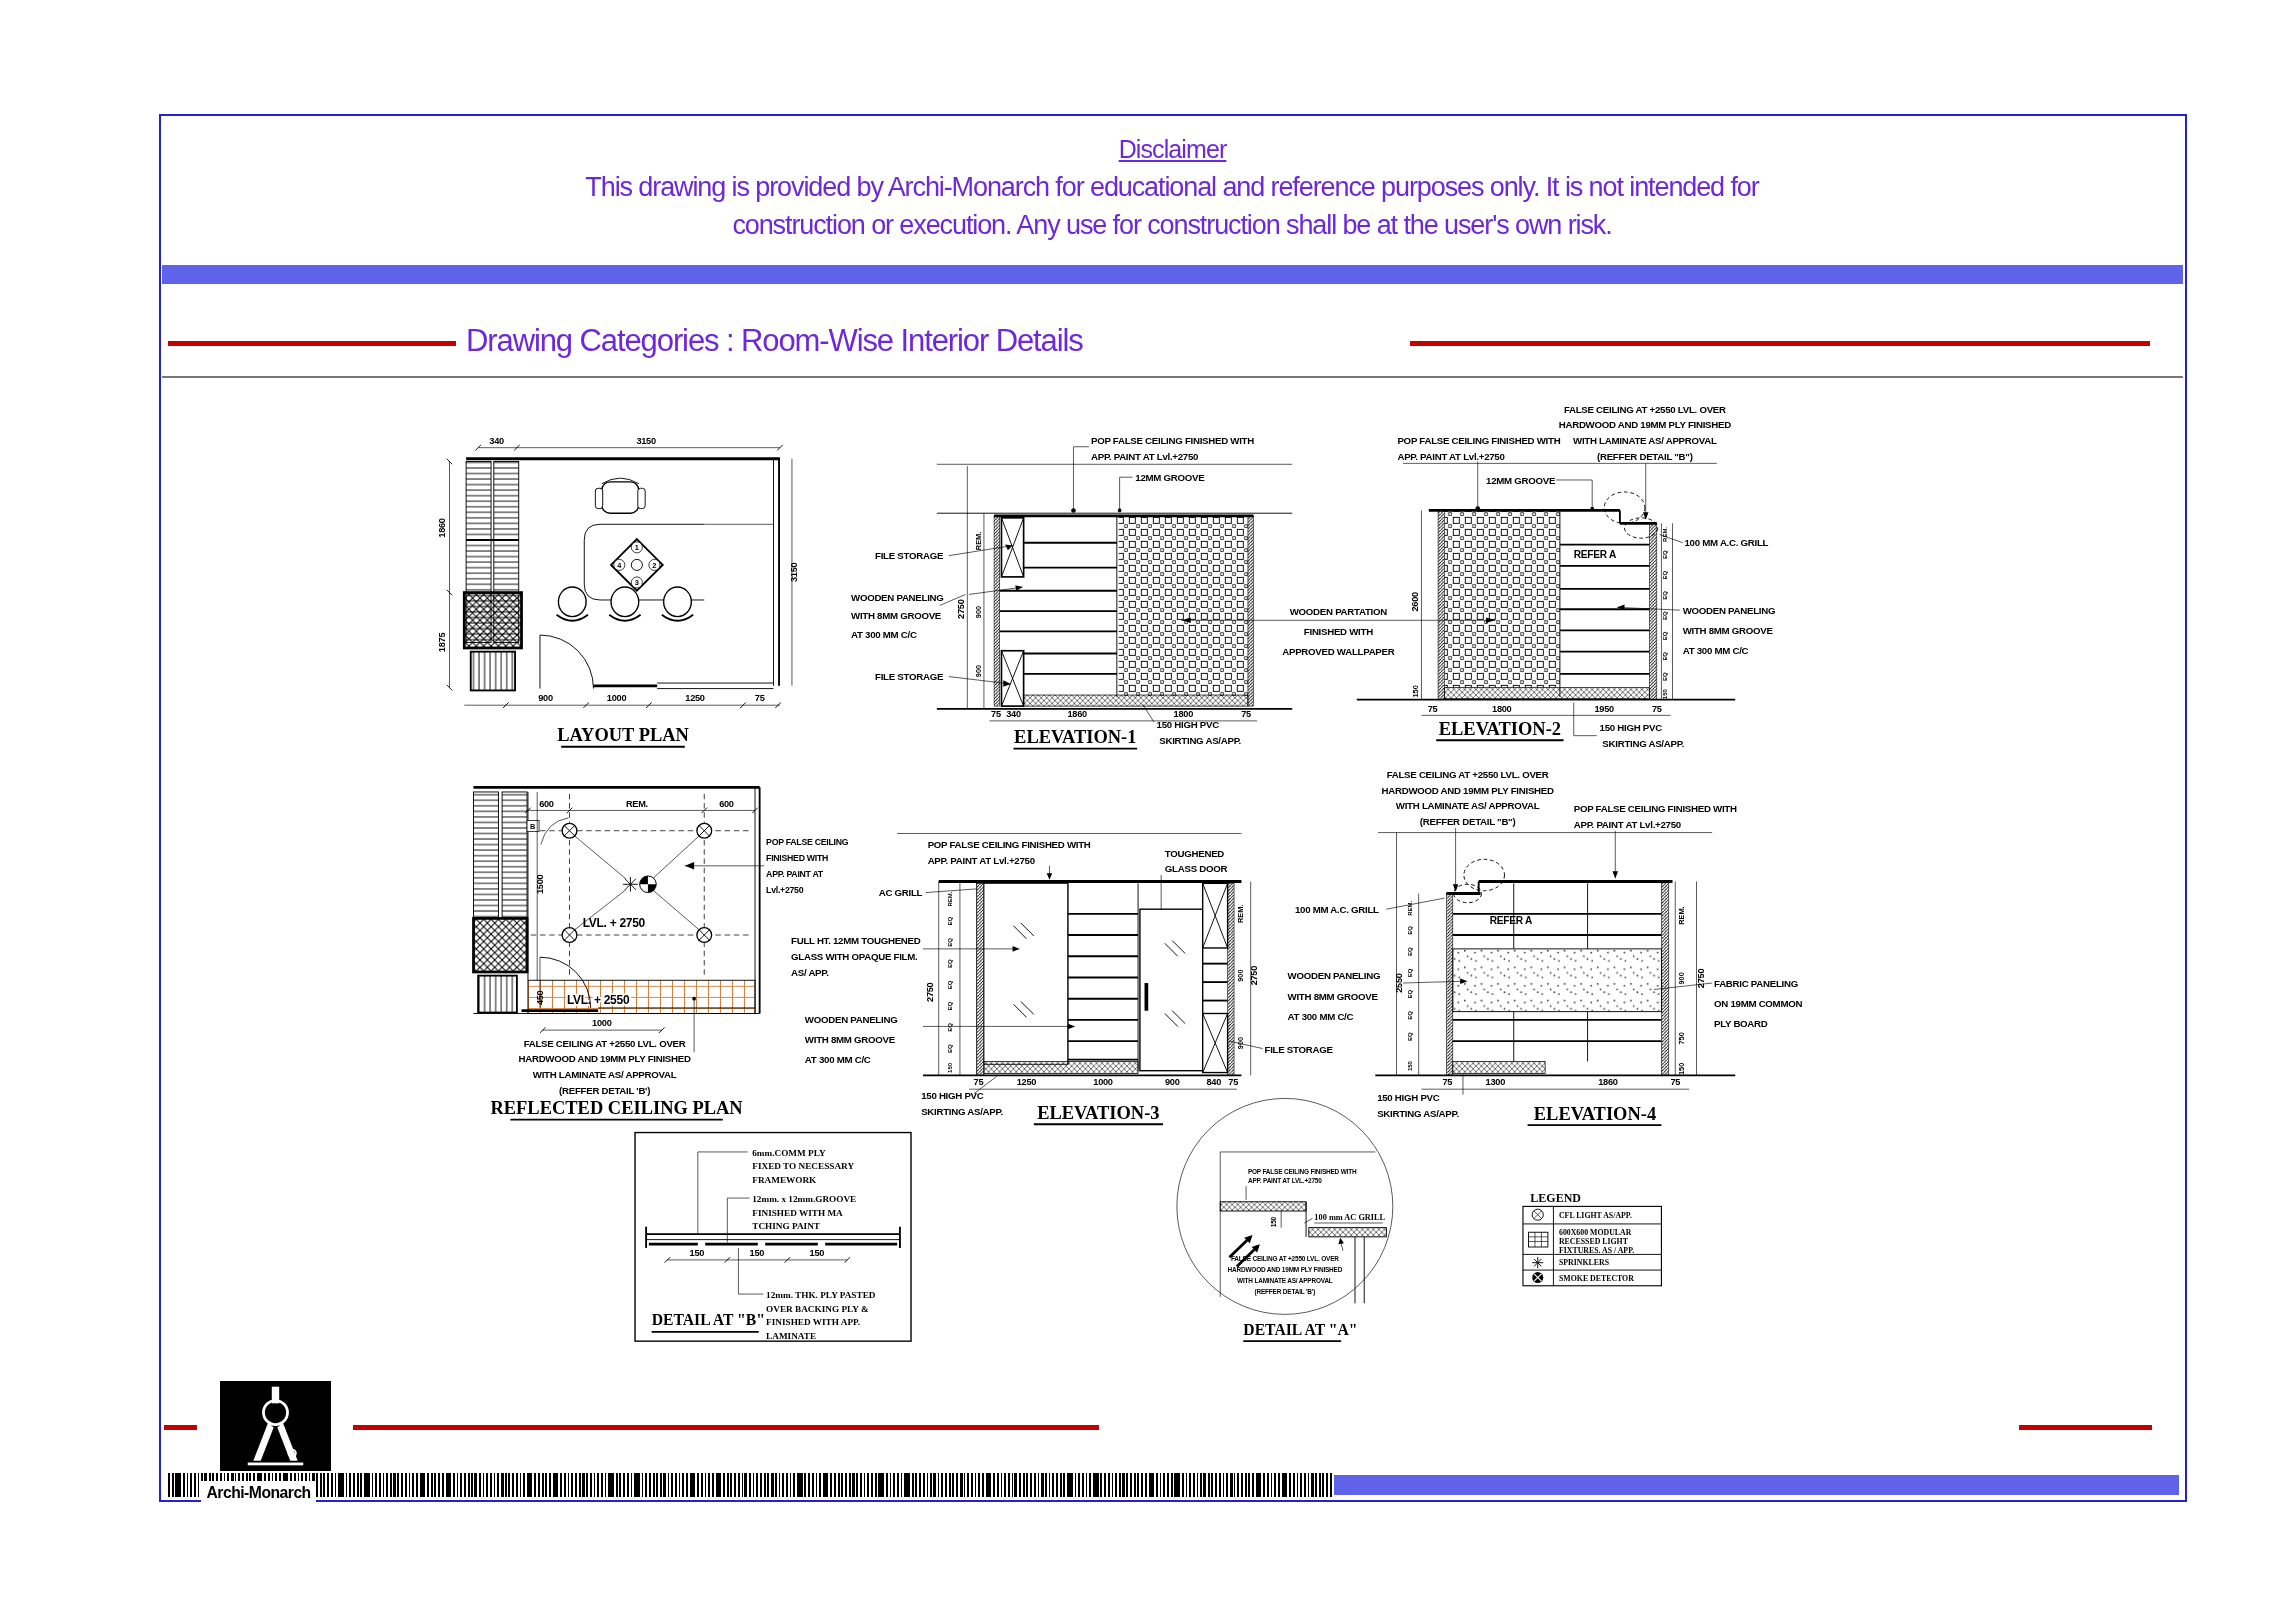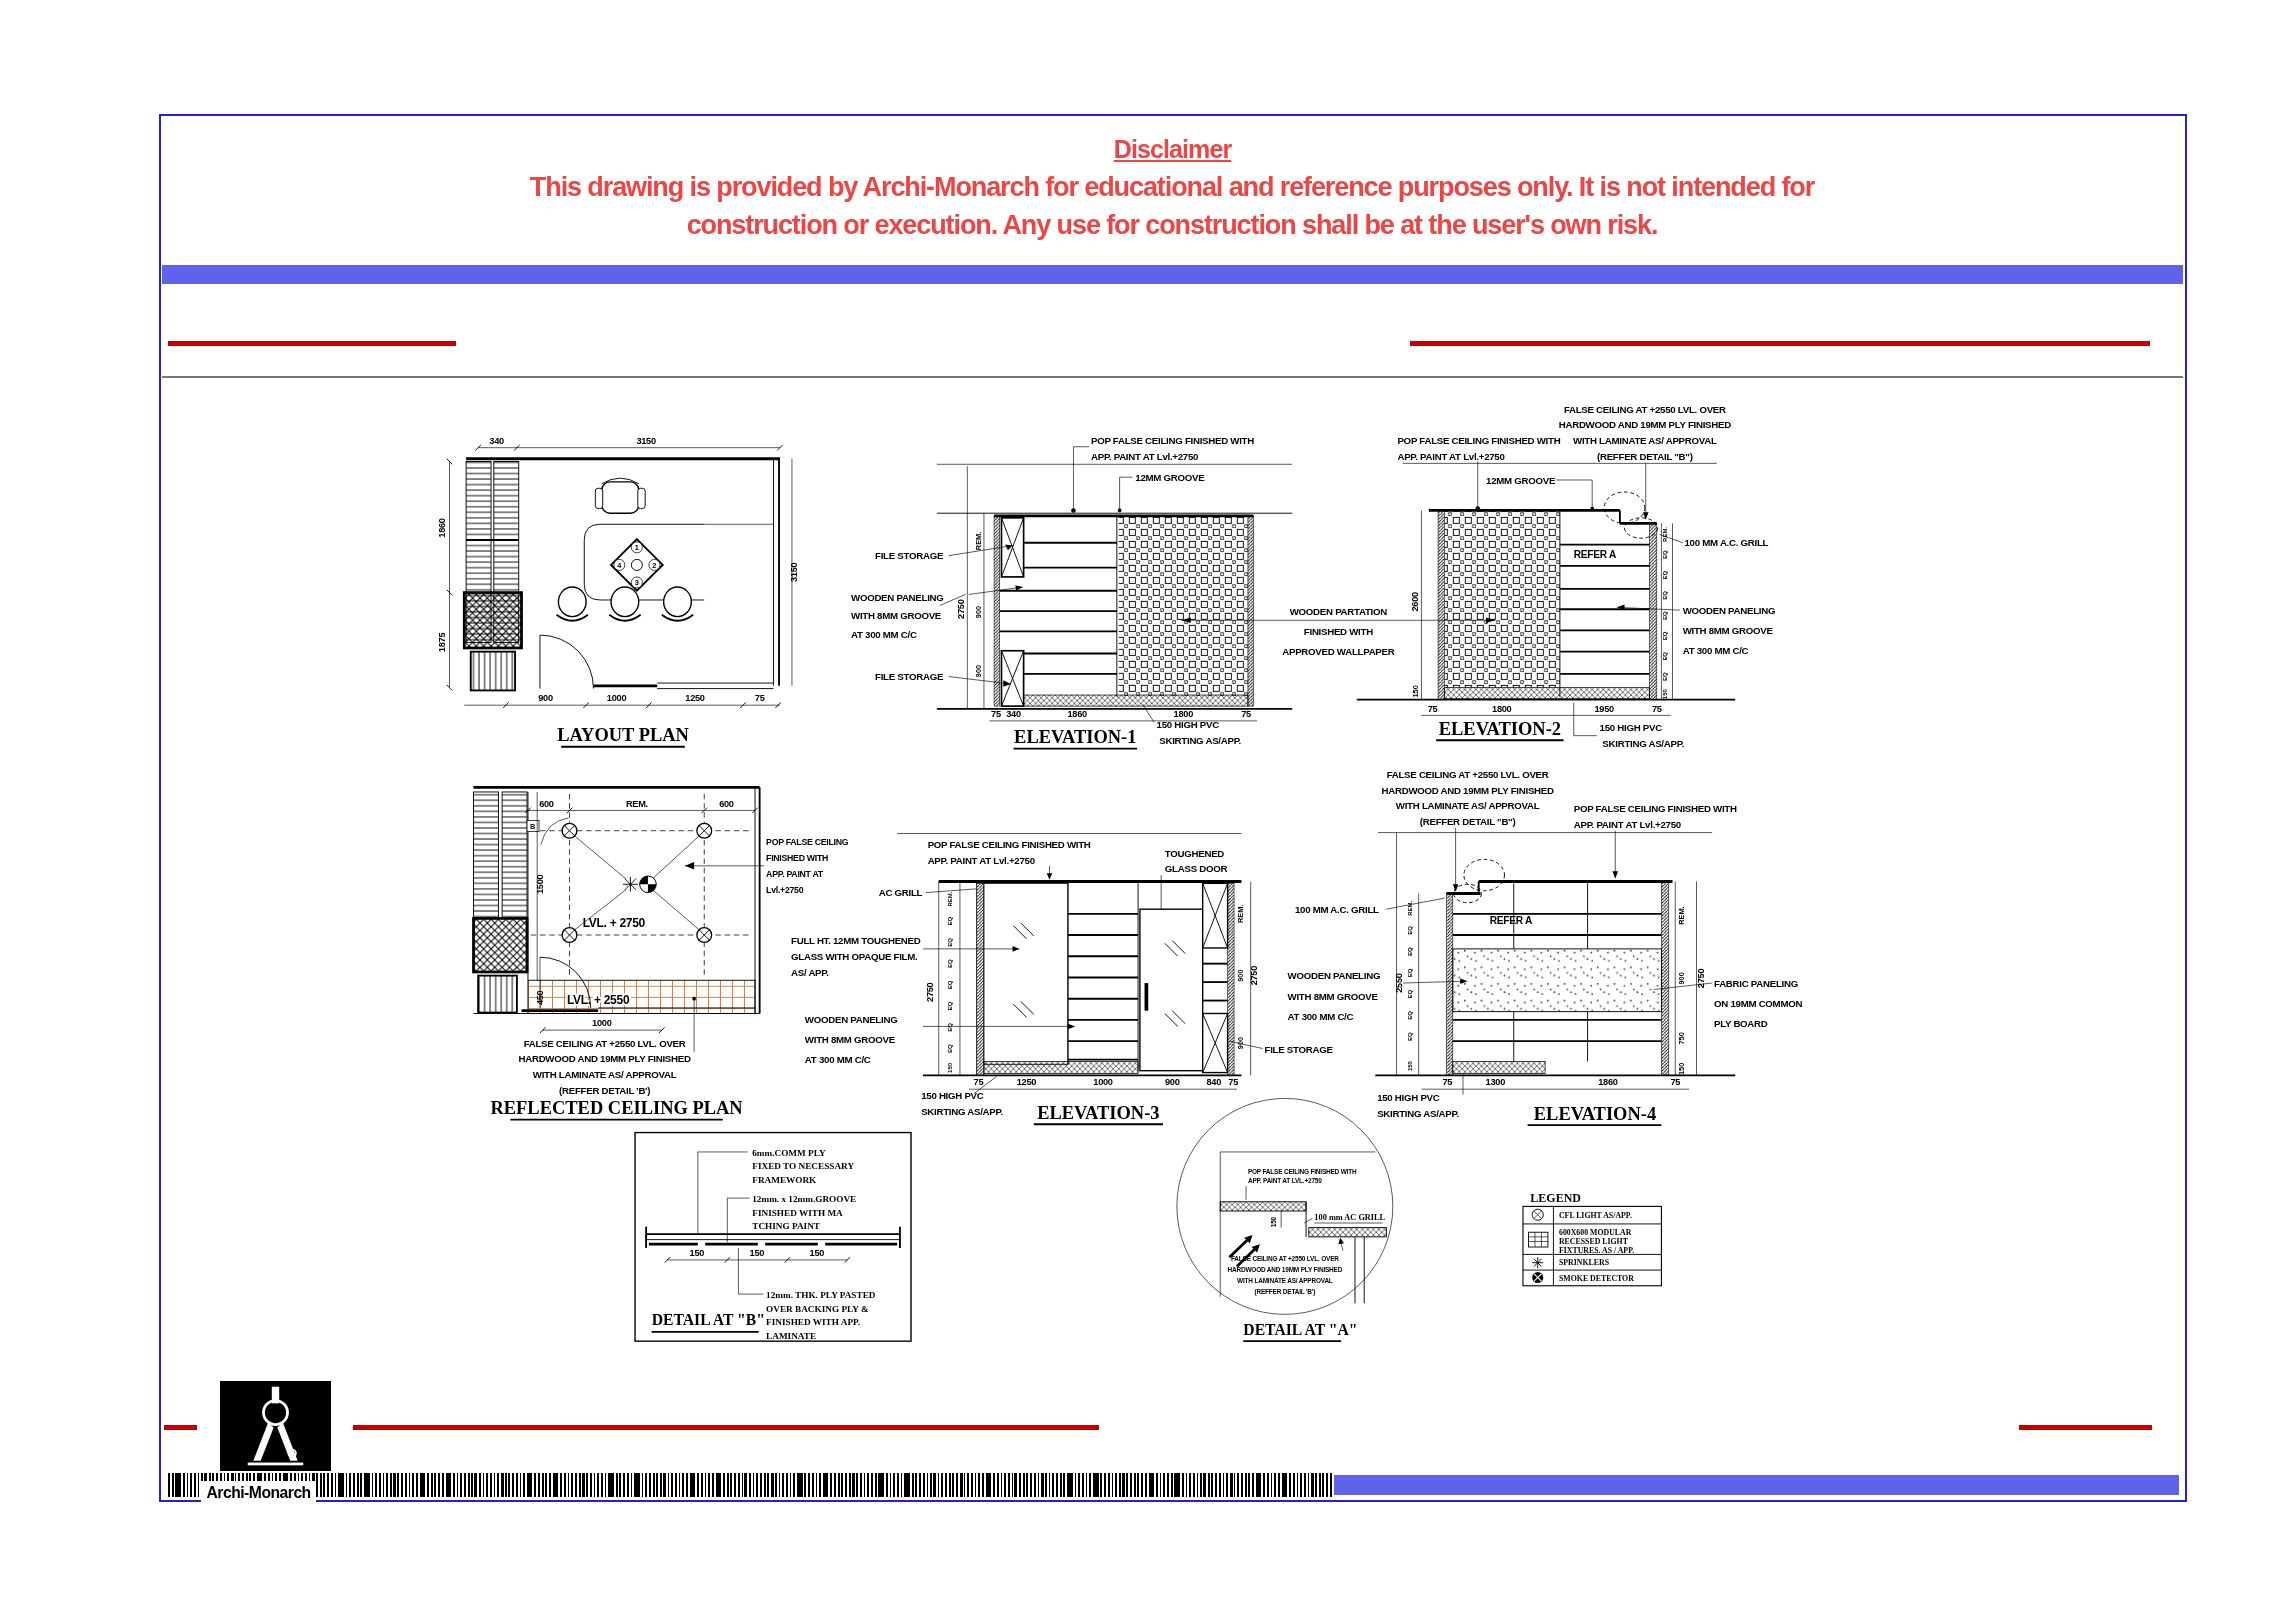--- a/index.html
+++ b/index.html
@@ -2,21 +2,21 @@
 <html style="font-size:14.8px"><head>
 <meta charset="utf-8">
 <style>
   html,body{margin:0;padding:0;background:#fff;}
   .page{position:relative;width:2290px;height:1619px;background:#fff;overflow:hidden;
         font-family:"Liberation Sans",sans-serif;}
   .frame{position:absolute;left:159px;top:114px;width:2024px;height:1384px;
          border:2.8px solid #2323cd;background:#fff;}
   .abs{position:absolute;}
   .ctr{text-align:center;}
-  .b{font-weight:bold;color:#ef4444;}
+  .b{font-weight:normal;color:#6d28d9;}
   .disc-title{font-size:25px;letter-spacing:-0.9px;text-decoration:underline;}
   .disc-line{font-size:27px;letter-spacing:-1.1px;}
   .bluebar{background:#5e63e9;}
   .redline{background:#c40000;}
   .grayline{background:#777;}
   .heading{font-size:31px;letter-spacing:-1.1px;white-space:nowrap;}
   .sheet-title{font-size:29px;letter-spacing:-1.1px;white-space:nowrap;}
   svg text{fill:#000;}
   .an{font:bold 10.5px "Liberation Sans",sans-serif;letter-spacing:-0.3px;}
   .an9{font:bold 9.5px "Liberation Sans",sans-serif;letter-spacing:-0.3px;}
@@ -49,20 +49,21 @@
 
 <div class="page">
   <div class="frame"></div>
 
   <div class="abs ctr b disc-title" style="left:159px;top:135px;width:2027px;">Disclaimer</div>
   <div class="abs ctr b disc-line" style="left:203px;top:210px;width:1938px;">construction or execution. Any use for construction shall be at the user's own risk.</div>
   <div class="abs ctr b disc-line" style="left:203px;top:172px;width:1938px;">This drawing is provided by Archi-Monarch for educational and reference purposes only. It is not intended for</div>
   <div class="abs bluebar" style="left:162px;top:265px;width:2021px;height:18.5px;"></div>
 
   <div class="abs redline" style="left:168px;top:341px;width:288px;height:4.6px;"></div>
+  <div class="abs b heading" style="left:466px;top:323px;">Drawing Categories : Room-Wise Interior Details</div>
   <div class="abs redline" style="left:1410px;top:341px;width:740px;height:4.6px;"></div>
   <div class="abs grayline" style="left:162px;top:376px;width:2021px;height:1.8px;"></div>
 
   <svg class="abs" style="left:0;top:0;" width="2290" height="1619" viewBox="0 0 2481 1754">
     <defs>
       <pattern id="p-hl" width="6" height="6" patternUnits="userSpaceOnUse">
         <path d="M0 3 H6" stroke="#000" stroke-width="1"></path>
         </pattern>
       <pattern id="p-vl" width="6" height="6" patternUnits="userSpaceOnUse">
         <path d="M3 0 V6" stroke="#000" stroke-width="1"></path>

